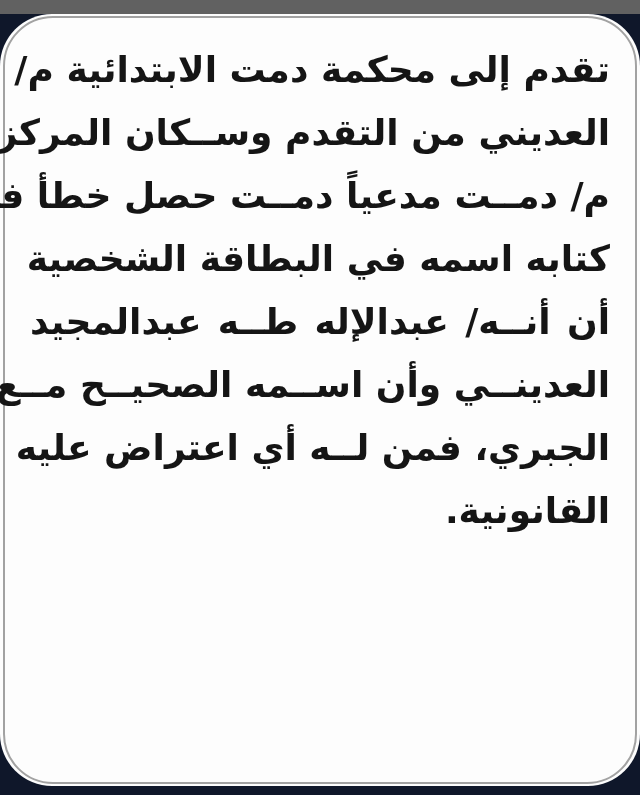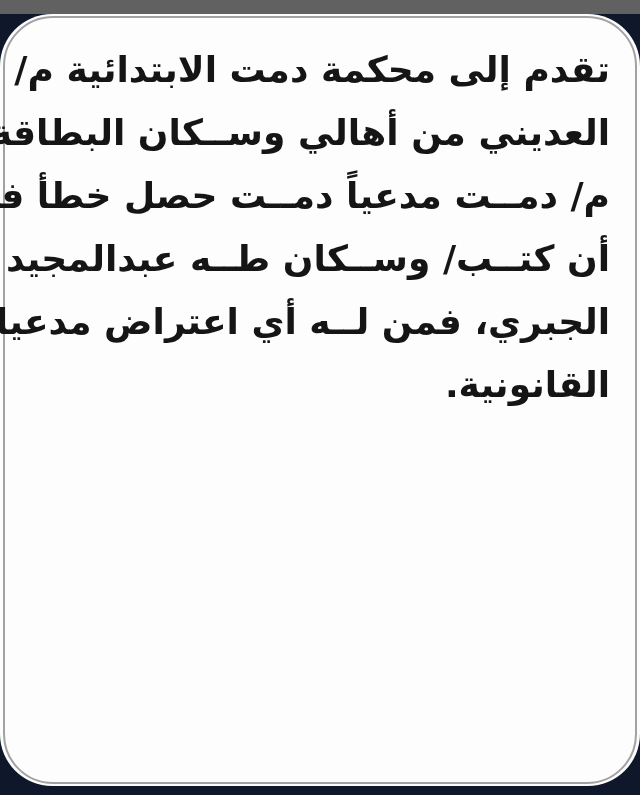--- a/index.html
+++ b/index.html
@@ -69,20 +69,22 @@
   }
 </style>
 </head>
 <body>
 
 <div class="page">
   <div class="card">
     <div class="card-stroke"></div>
     <div class="text-block">
       <div class="notice-line">تقدم إلى محكمة دمت الابتدائية م/</div>
-      <div class="notice-line">العديني من أهالي وســكان البطاقة</div>
+      <div class="notice-line">العديني من التقدم وســكان المركز</div>
       <div class="notice-line">م/ دمــت مدعياً دمــت حصل خطأ في</div>
-      <div class="notice-line">أن كتــب/ وســكان طــه عبدالمجيد</div>
-      <div class="notice-line">الجبري، فمن لــه أي اعتراض مدعيا</div>
+      <div class="notice-line">كتابه اسمه في البطاقة الشخصية</div>
+      <div class="notice-line">أن أنــه/ عبدالإله طــه عبدالمجيد</div>
+      <div class="notice-line">العدينــي وأن اســمه الصحيــح مــع</div>
+      <div class="notice-line">الجبري، فمن لــه أي اعتراض عليه</div>
       <div class="notice-line last">القانونية.</div>
     </div>
   </div>
 </div>
 
 </body></html>

